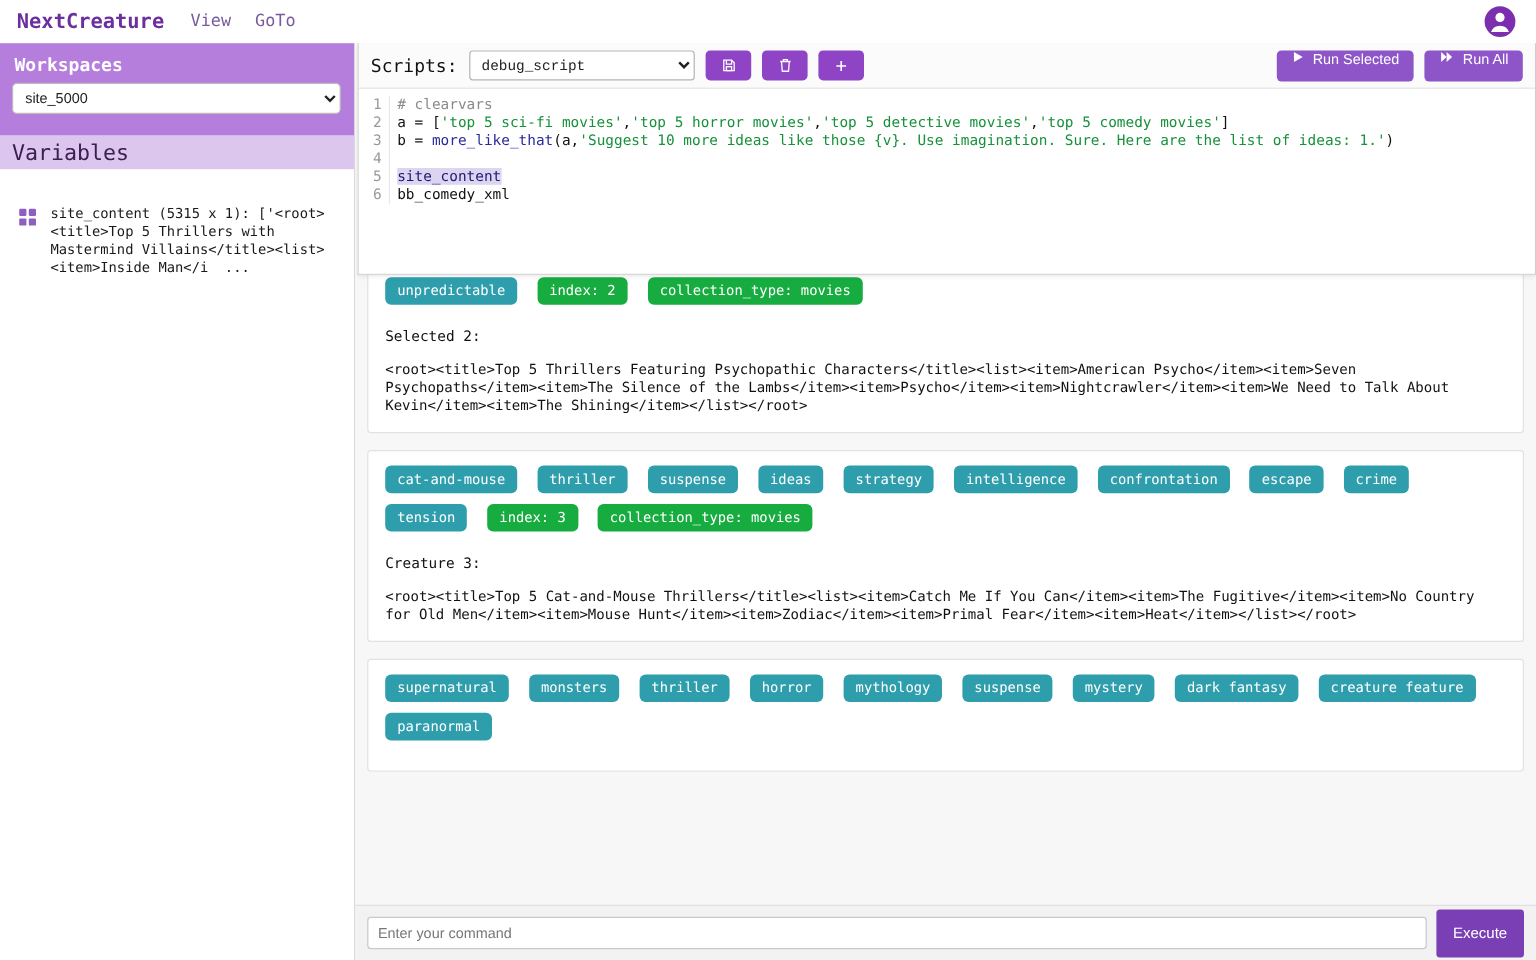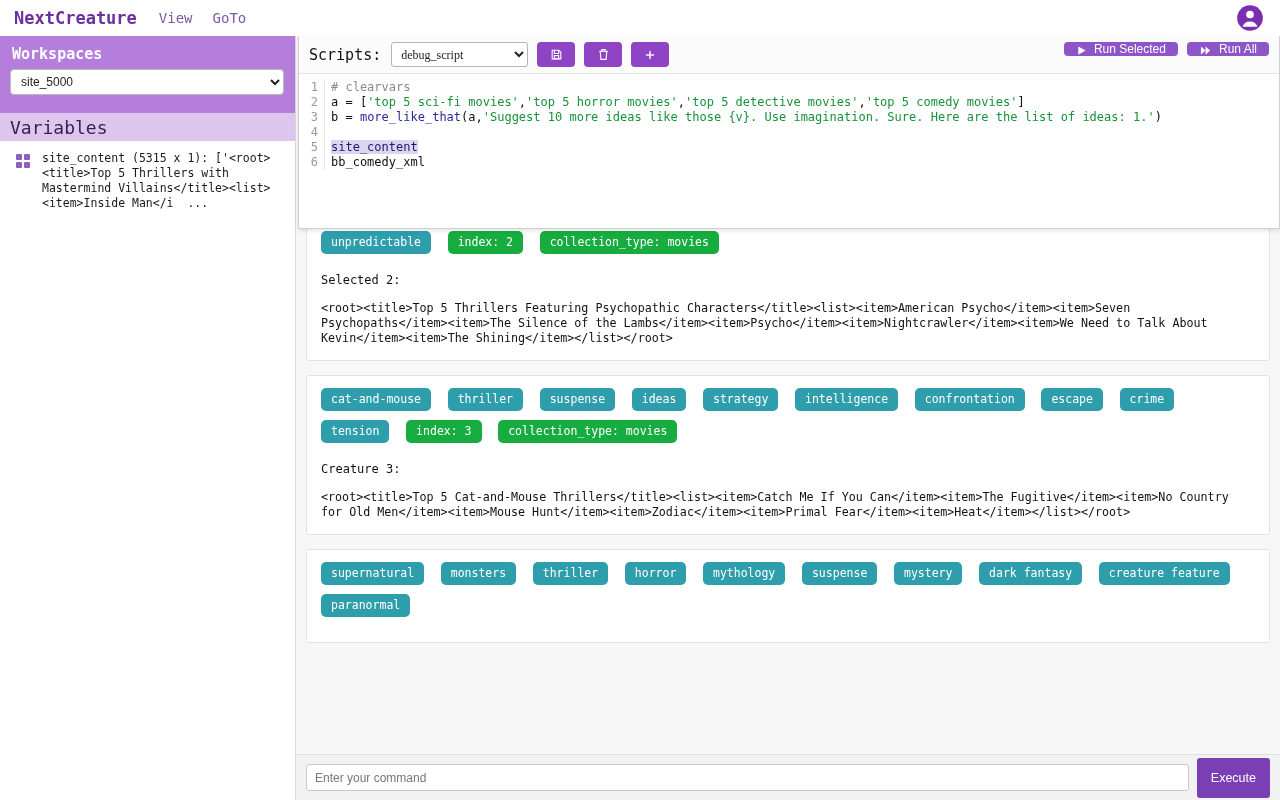--- a/index.html
+++ b/index.html
@@ -65,21 +65,21 @@
   #vars-header {
     background: #ddc6ee;
     height: 28px;
     display: flex; align-items: center;
     padding-left: 10px;
   }
   #vars-title {
     color: #3a2050; font-size: 18px; font-weight: normal;
     font-family: "DejaVu Sans Mono", monospace;
   }
-  #vars-list { padding: 10px 8px 0 8px; }
+  #vars-list { padding: 10px 8px 0 8px; margin-top: 20px; }
   .var-row { display: flex; align-items: flex-start; }
   .grid-icon {
     width: 14px; height: 14px;
     margin: 3px 12px 0 8px;
     flex: 0 0 auto;
     display: grid;
     grid-template-columns: 6px 6px;
     grid-template-rows: 6px 6px;
     gap: 2px;
   }
@@ -188,45 +188,45 @@
     display: flex; align-items: center;
     padding: 0 10px;
     background: #fbfbfb;
   }
   #scripts-label {
     font-size: 15px; color: #111;
     font-family: "DejaVu Sans Mono", monospace;
     margin-right: 10px;
   }
   #script-select {
-    width: 137px; height: 25px;
+    width: 188px; height: 25px;
     border: 1px solid #b5b5b5; border-radius: 3px;
     background: #fff; font-size: 12px;
     padding: 0 5px;
-    font-family: Liberation Serif, serif;
+    font-family: Liberation Mono, monospace;
     color: #222;
   }
   .tool-btn {
     width: 38px; height: 25px;
     background: #8e44c4;
     border: none; border-radius: 4px;
     margin-left: 9px;
     color: #fff;
     display: inline-flex; align-items: center; justify-content: center;
     cursor: pointer;
   }
   .run-btn {
-    height: 14px;
+    height: 26px;
     background: #8e55c8;
     border: none; border-radius: 4px;
     color: #fff;
     font-size: 12px;
     font-family: "Liberation Sans", sans-serif;
     padding: 0 12px;
-    display: inline-flex; align-items: flex-end; gap: 7px;
+    display: inline-flex; align-items: flex-start; gap: 7px;
     cursor: pointer;
   }
   #run-group {
     position: absolute; right: 10px; top: 6px;
     display: flex; gap: 9px;
   }
   #code-area {
     position: absolute; top: 37px; left: 0;
     width: 980px; height: 155px;
     background: #ffffff;

